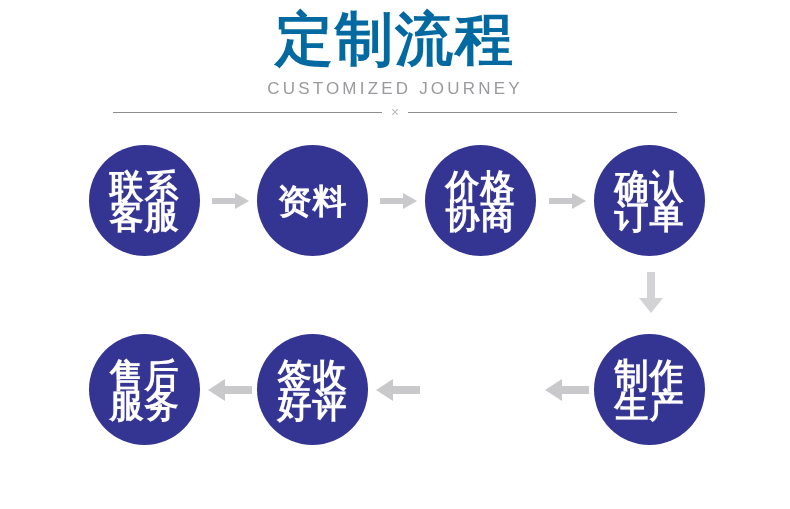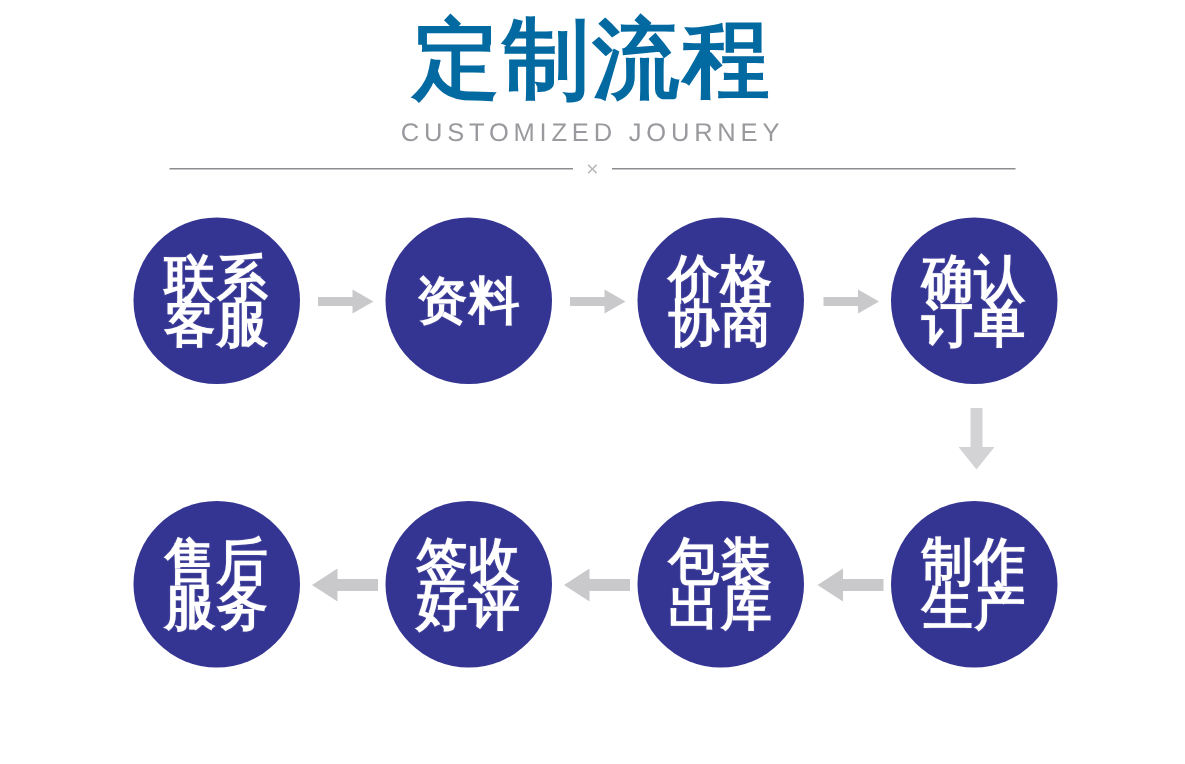--- a/index.html
+++ b/index.html
@@ -226,24 +226,20 @@
       <span class="line">签收</span>
       <span class="line">好评</span>
     </div>
 
     <div class="arrow-r2 ar2-2">
       <svg width="46" height="28" viewBox="0 0 46 28">
         <path d="M45 10 H18 V3 L1 14 L18 25 V18 H45 Z" fill="#c9c9cc"></path>
       </svg>
     </div>
 
-    <div class="node pos-3">
-      <span class="line">包装</span>
-      <span class="line">出库</span>
-    </div>
 
     <div class="arrow-r2 ar2-3">
       <svg width="46" height="28" viewBox="0 0 46 28">
         <path d="M45 10 H18 V3 L1 14 L18 25 V18 H45 Z" fill="#c9c9cc"></path>
       </svg>
     </div>
 
     <div class="node pos-4">
       <span class="line">制作</span>
       <span class="line">生产</span>

